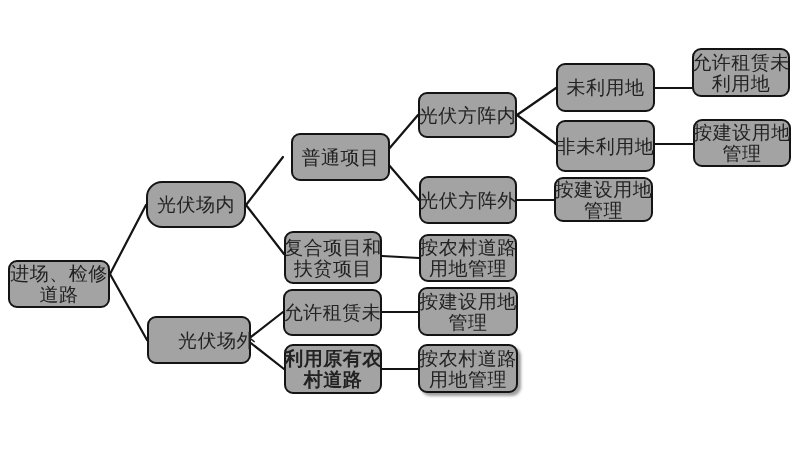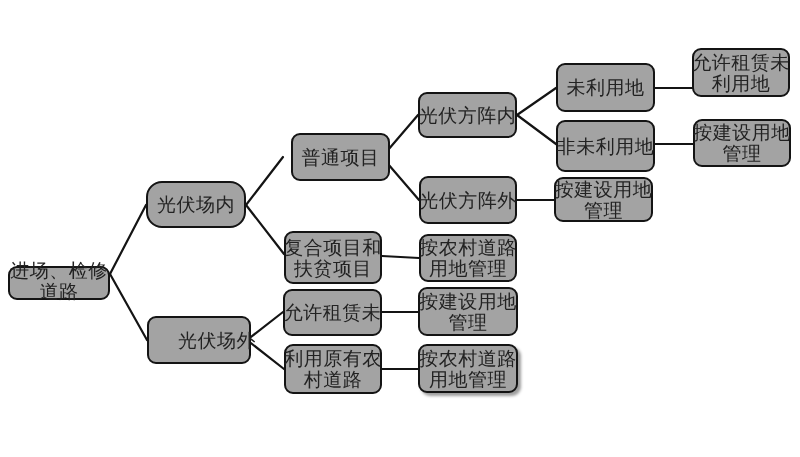--- a/index.html
+++ b/index.html
@@ -64,35 +64,35 @@
     <line x1="382" y1="256" x2="419" y2="258"></line>
     <line x1="382" y1="312" x2="418" y2="312"></line>
     <line x1="382" y1="369" x2="418" y2="369"></line>
     <line x1="517" y1="115" x2="556" y2="88"></line>
     <line x1="517" y1="115" x2="556" y2="144"></line>
     <line x1="517" y1="200" x2="554" y2="200"></line>
     <line x1="655" y1="88" x2="693" y2="88"></line>
     <line x1="655" y1="144" x2="693" y2="144"></line>
   </svg>
 
-  <div class="node" style="left:8px;   top:266px; width:102px; height:34px;font-family:Liberation Mono, monospace;">进场、检修
+  <div class="node" style="left:8px;   top:260px; width:102px; height:48px;">进场、检修
 道路</div>
 
   <div class="node" style="left:146px; top:181px; width:100px; height:47px;border-radius:16px;">光伏场内</div>
 
   <div class="node" style="left:147px; top:316px; width:104px; height:48px;padding-left:36px;">光伏场外</div>
 
   <div class="node" style="left:283px; top:133px; width:99px;  height:48px;margin-left:8px;">普通项目</div>
 
   <div class="node" style="left:284px; top:231px; width:98px;  height:53px;">复合项目和
 扶贫项目</div>
 
   <div class="node" style="left:283px; top:289px; width:99px;  height:47px;">允许租赁未</div>
 
-  <div class="node" style="left:284px; top:344px; width:98px;  height:50px;">利用原有农
+  <div class="node" style="left:284px; top:344px; width:98px;  height:50px;font-weight:bold;">利用原有农
 村道路</div>
 
   <div class="node" style="left:418px; top:92px;  width:99px;  height:46px;font-family:Liberation Serif, serif;">光伏方阵内</div>
 
   <div class="node" style="left:419px; top:176px; width:98px;  height:48px;">光伏方阵外</div>
 
   <div class="node" style="left:419px; top:234px; width:98px;  height:48px;">按农村道路
 用地管理</div>
 
   <div class="node" style="left:418px; top:287px; width:100px; height:49px;">按建设用地

